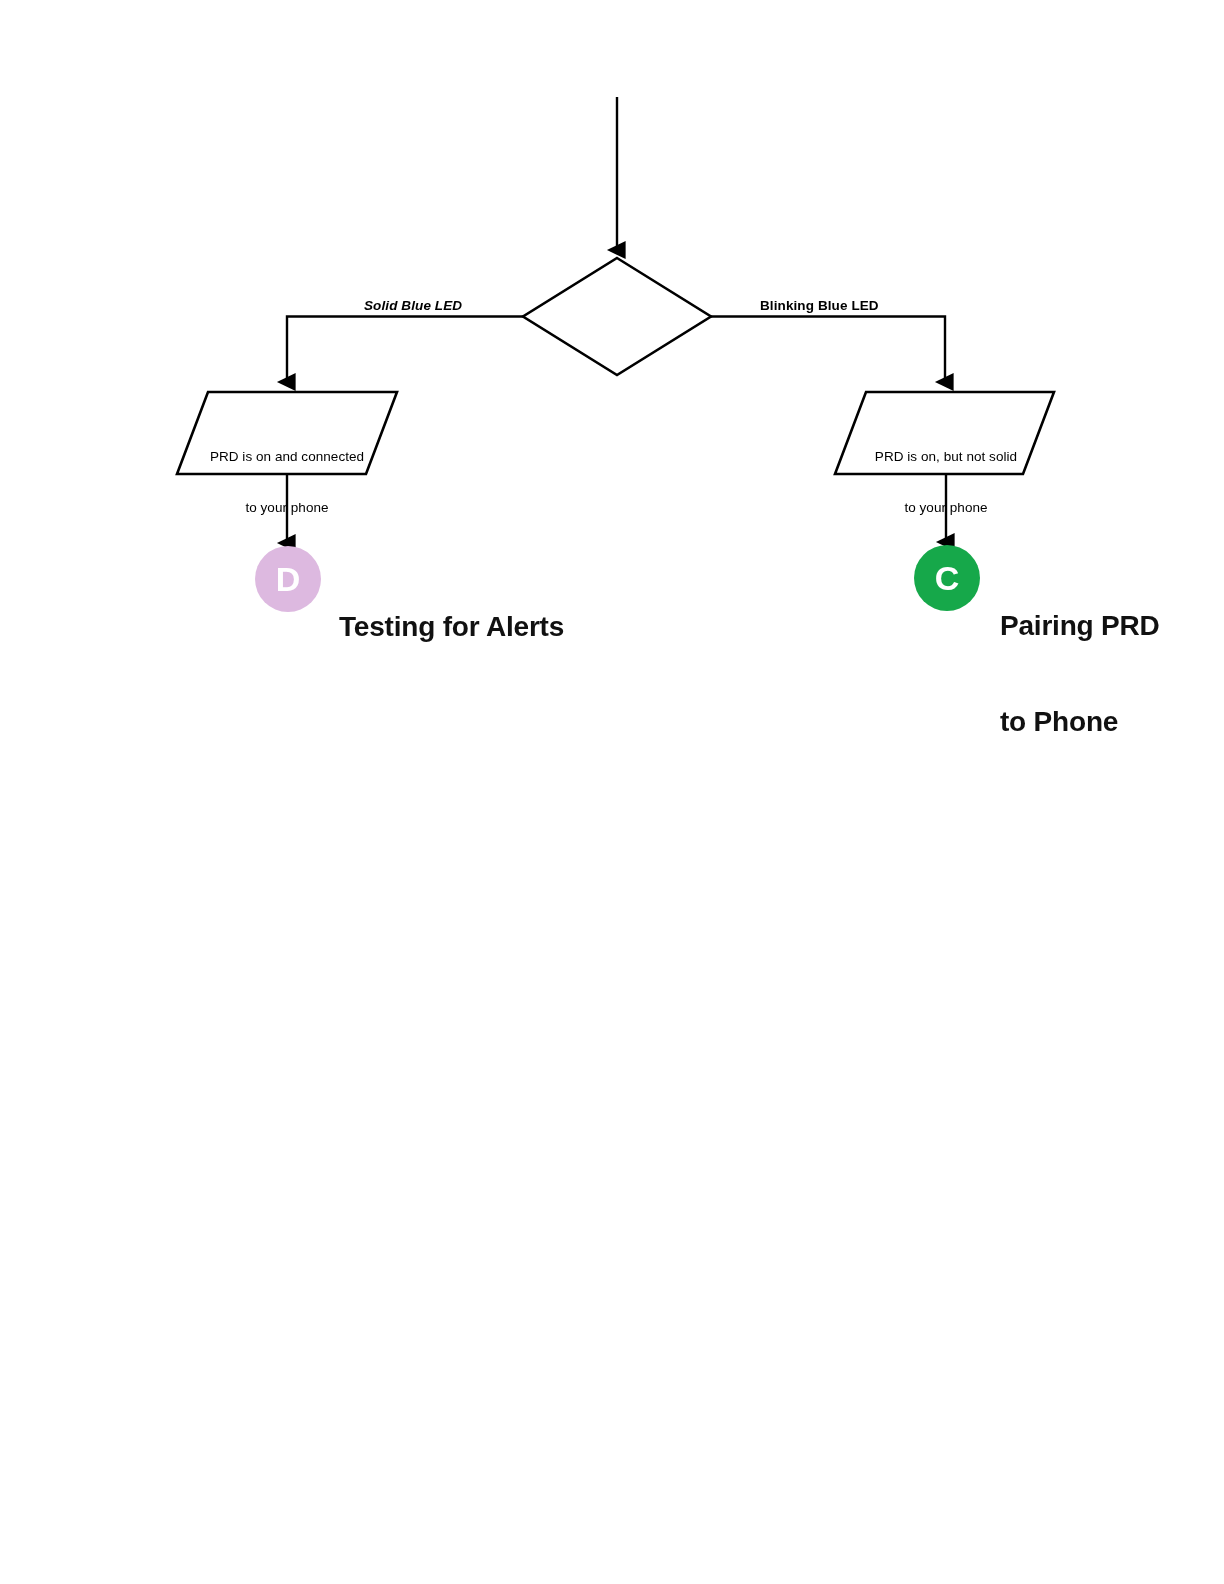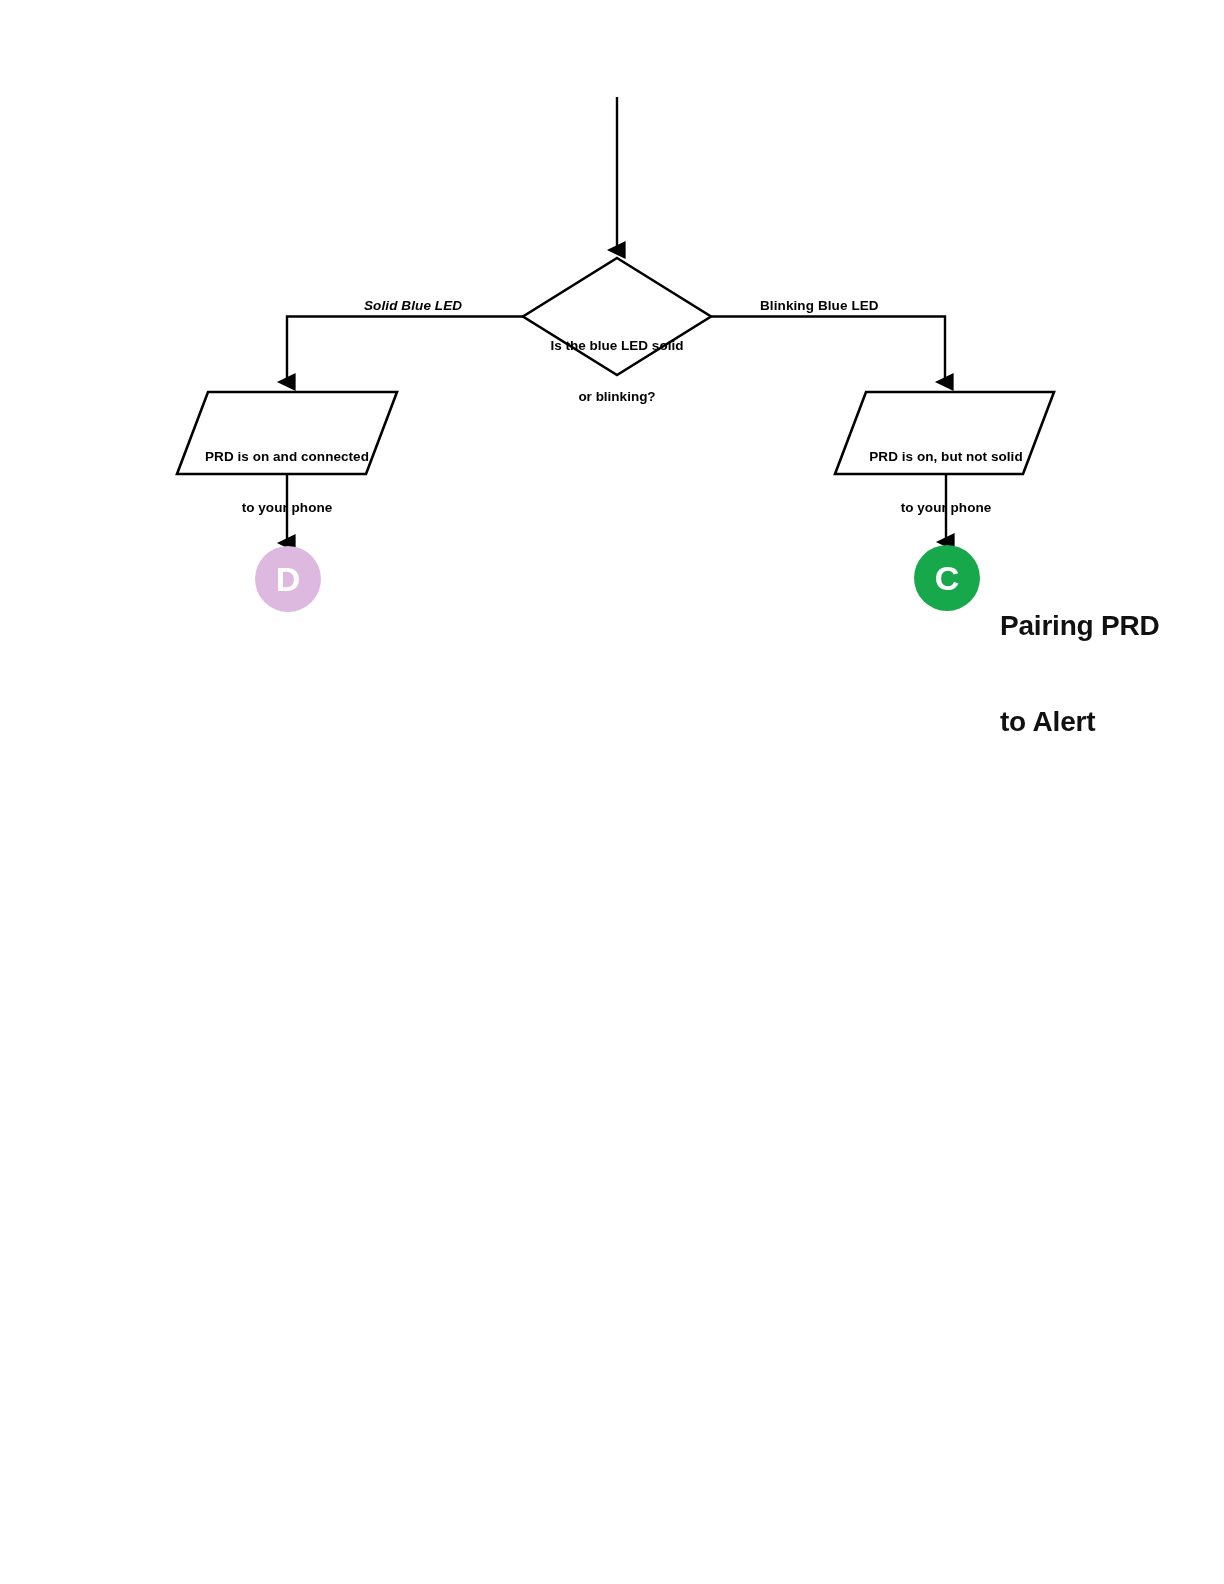--- a/index.html
+++ b/index.html
@@ -37,21 +37,21 @@
     white-space: pre;
     line-height: 1.18;
   }
   .edge-label {
     font-size: 13.5px;
     font-weight: bold;
     letter-spacing: 0.1px;
   }
   .node-text {
     font-size: 13.5px;
-    font-weight: bold;
+    font-weight: normal;
     text-align: center;
     line-height: 1.28;
     letter-spacing: 0.05px;
   }
   .decision-text {
     font-size: 13.5px;
     font-weight: bold;
     text-align: center;
     line-height: 1.28;
   }
@@ -119,44 +119,41 @@
 
     <g>
       <circle id="circle-d" cx="288" cy="579" r="33" fill="#ddb9e0"></circle>
     </g>
 
     <g>
       <circle id="circle-c" cx="947" cy="578" r="33" fill="#16a84a"></circle>
     </g>
   </svg>
 
-  <div class="txt decision-text" style="left:523px; top:302px; width:188px;">
-    <div>Is the blue LED solid</div>
-    <div>or blinking?</div>
-  </div>
 
   <div class="txt edge-label" style="left:364px; top:298px;font-style:italic;">Solid Blue LED</div>
 
   <div class="txt edge-label" style="left:760px; top:298px;">Blinking Blue LED</div>
 
   <div class="txt node-text" style="left:190px; top:413px; width:194px;">
     <div>PRD is on and connected</div>
     <div>to your phone</div>
   </div>
 
   <div class="txt node-text" style="left:849px; top:413px; width:194px;">
     <div>PRD is on, but not solid</div>
     <div>to your phone</div>
   </div>
 
   <div class="connector-letter" style="left:255px; top:546px;">D</div>
 
   <div class="txt connector-label" style="left:339px; top:547px;">
+    <div>Testing for Alerts</div>
   </div>
 
   <div class="connector-letter" style="left:914px; top:545px;">C</div>
 
   <div class="txt connector-label" style="left:1000px; top:546px;">
     <div>Pairing PRD</div>
-    <div>to Alert</div>
+    <div>to Phone</div>
   </div>
 
 </div>
 
 </body></html>

